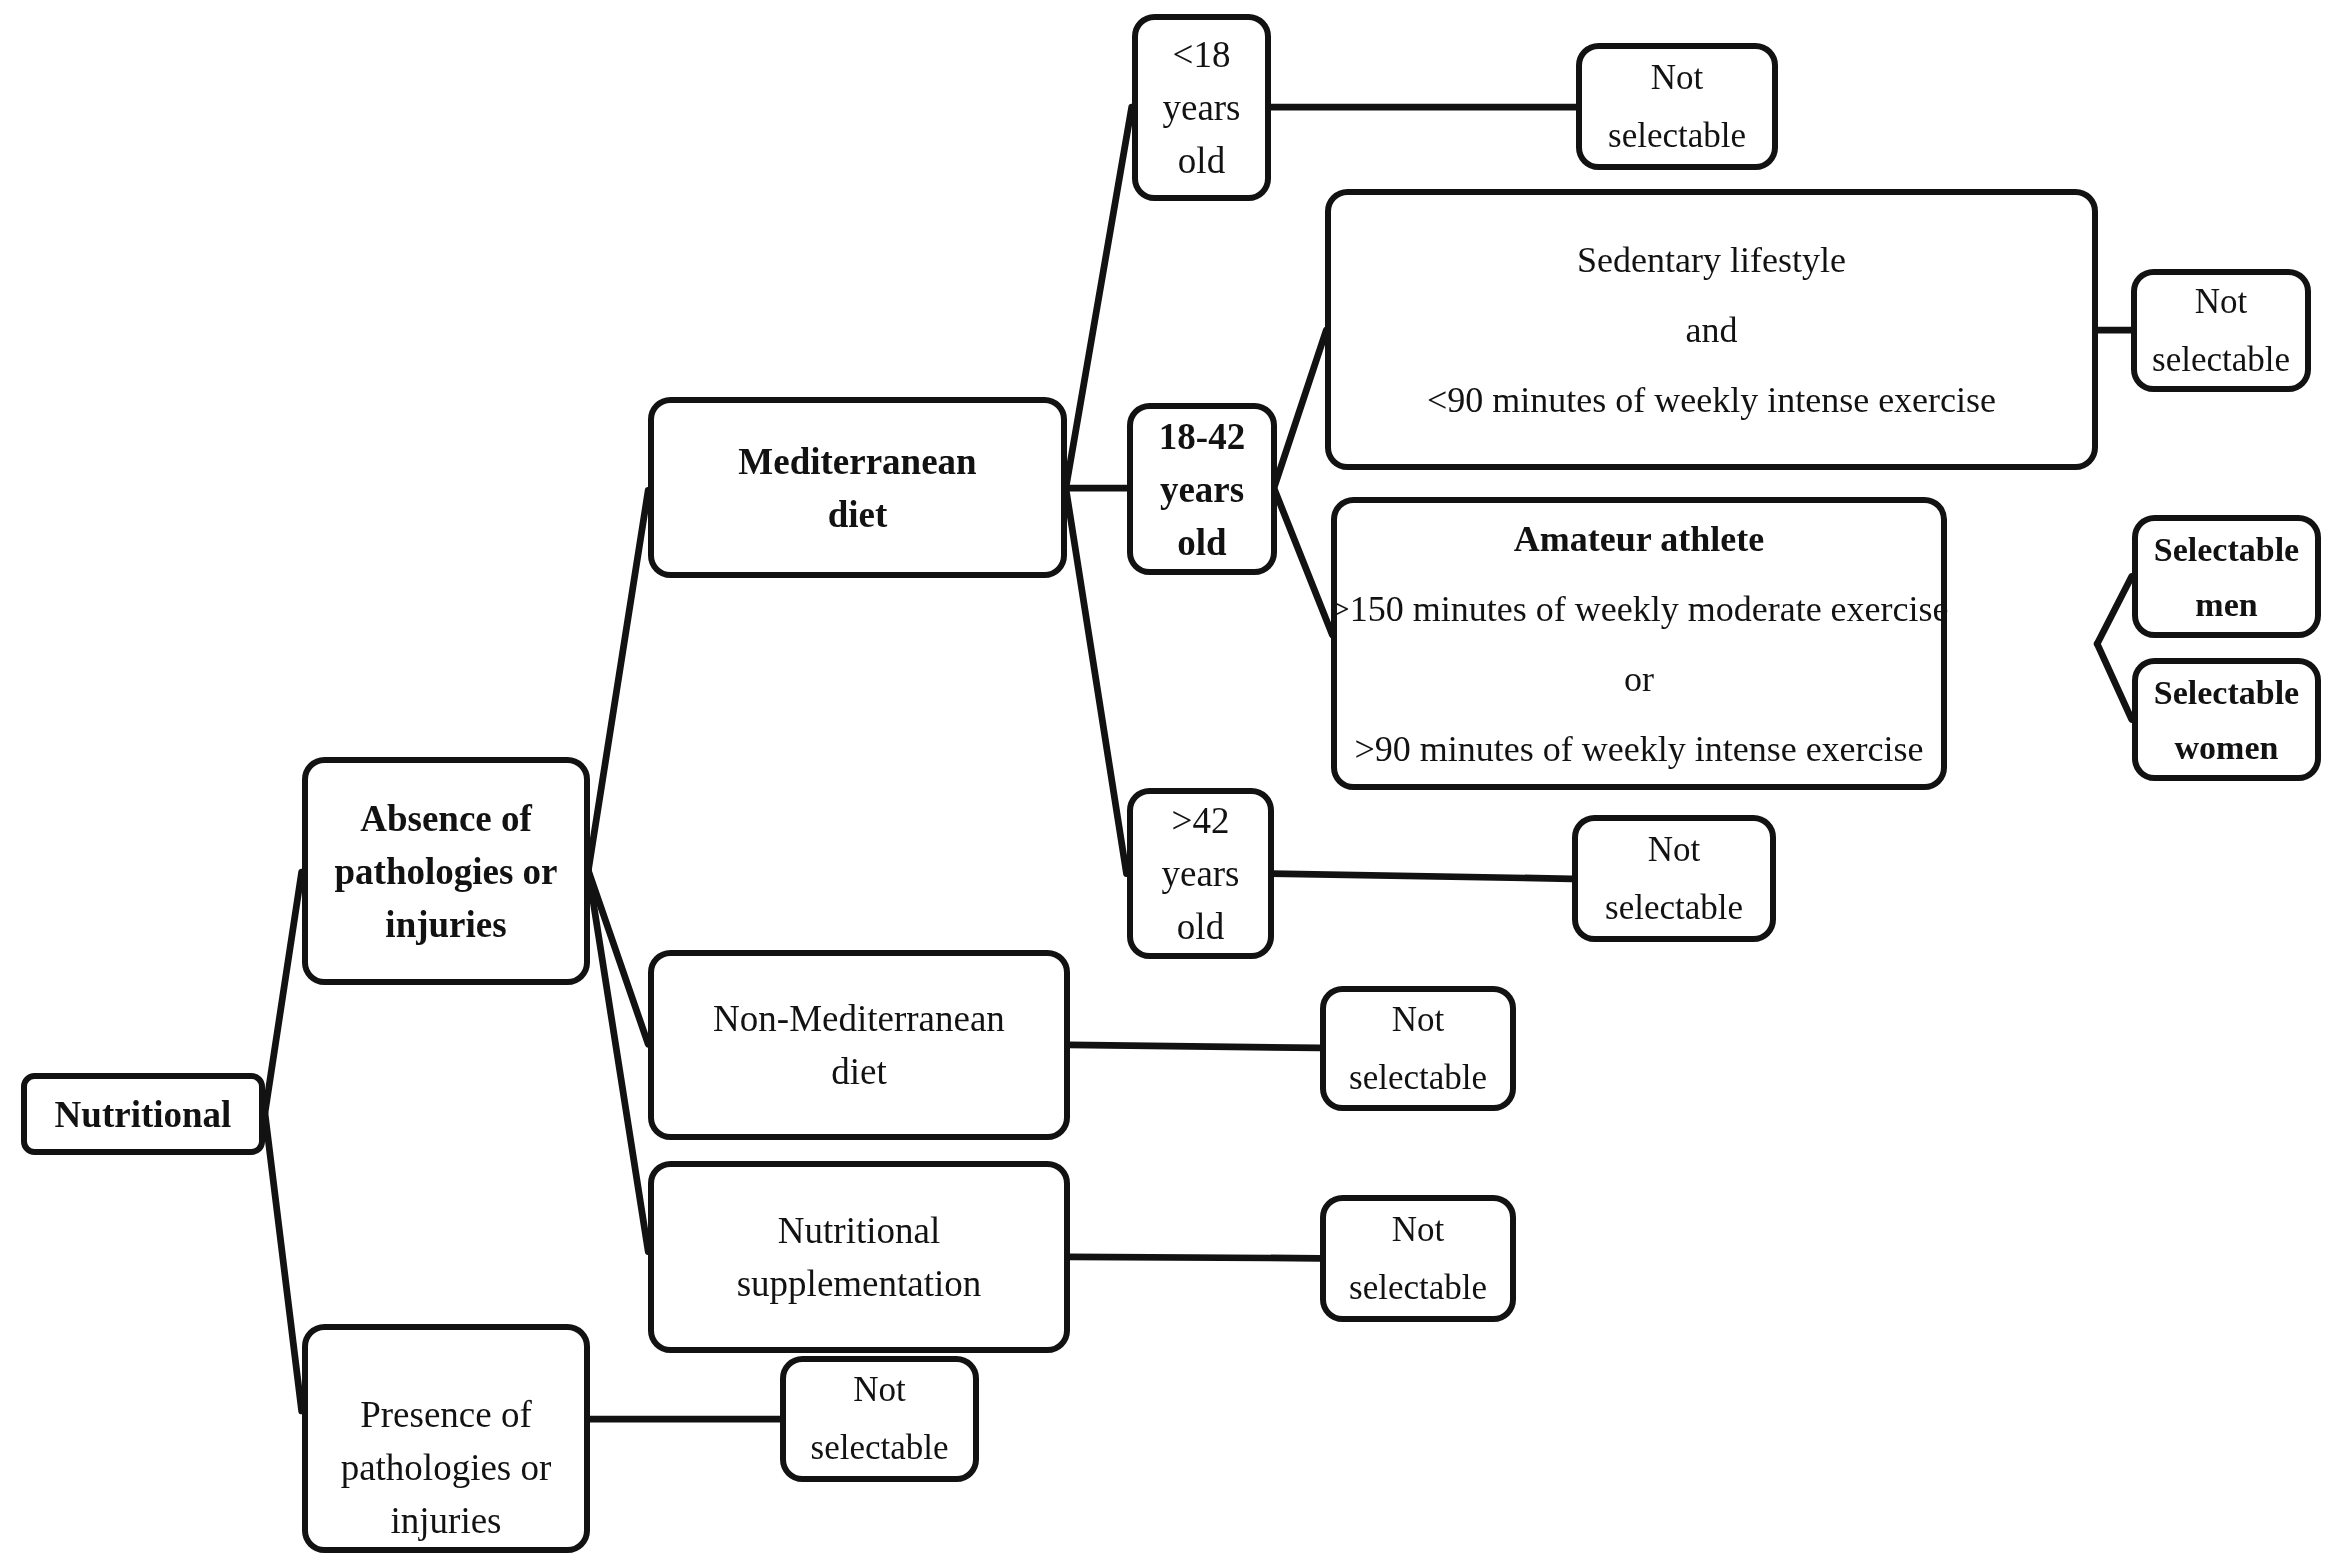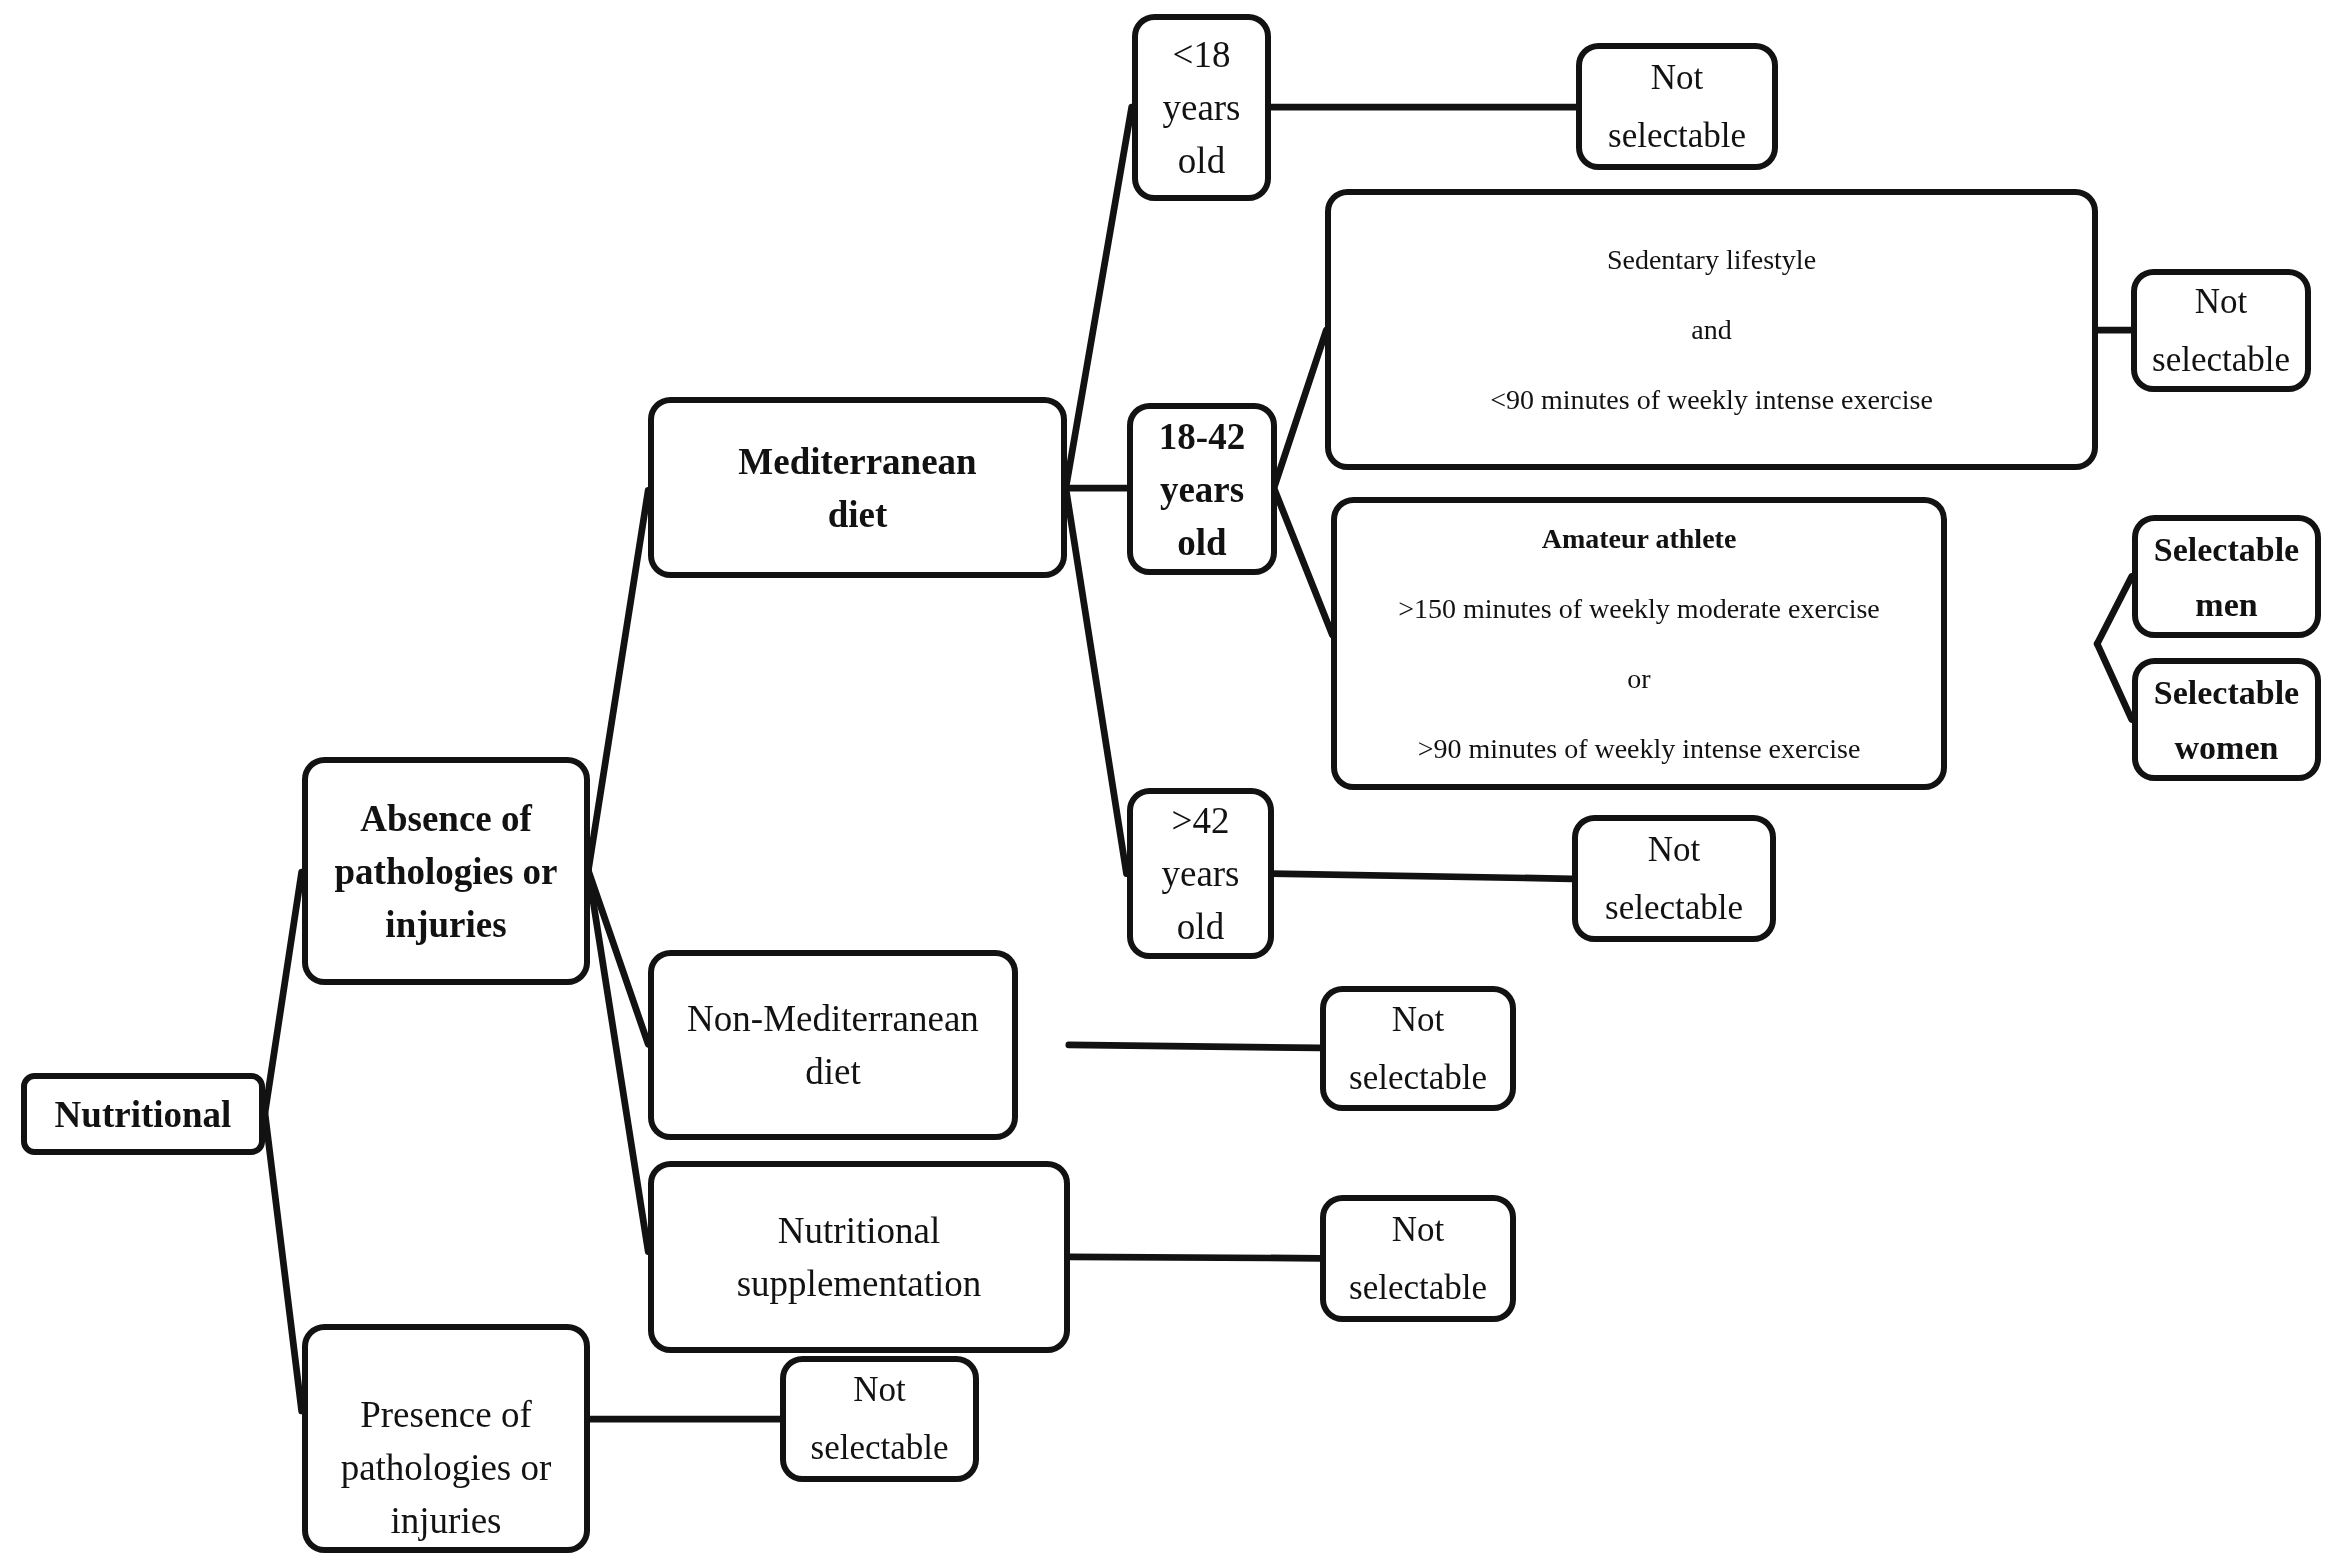--- a/index.html
+++ b/index.html
@@ -18,21 +18,21 @@
     background:#ffffff;
     border:6.7px solid #121212;
     border-radius:22.5px;
     display:flex;flex-direction:column;align-items:center;justify-content:center;
     text-align:center;
     font-size:37px;line-height:1.1;
   }
   .node .ln{line-height:53px;white-space:nowrap;}
   .bold{font-weight:bold;}
   .r18{border-radius:13.5px;}
-  .wide{font-size:28px;text-align:center;}
+  .wide{font-size:36px;text-align:center;}
   .wide .ln{line-height:70px;}
   .sm{font-size:35px;}
   .sm .ln{line-height:58px;}
   .selbox{font-size:34px;}
   .selbox .ln{line-height:55px;}
 </style>
 </head>
 <body>
 
 <div class="canvas">
@@ -77,21 +77,21 @@
   <div class="node sm" style="left:780px;top:1356px;width:199px;height:126px;">
     <div class="ln">Not</div>
     <div class="ln">selectable</div>
   </div>
 
   <div class="node bold" style="left:648px;top:397px;width:419px;height:181px;">
     <div class="ln">Mediterranean</div>
     <div class="ln">diet</div>
   </div>
 
-  <div class="node" style="left:648px;top:950px;width:370px;height:190px;">
+  <div class="node" style="left:648px;top:950px;width:422px;height:190px;">
     <div class="ln">Non-Mediterranean</div>
     <div class="ln">diet</div>
   </div>
 
   <div class="node sm" style="left:1320px;top:986px;width:196px;height:125px;">
     <div class="ln">Not</div>
     <div class="ln">selectable</div>
   </div>
 
   <div class="node" style="left:648px;top:1161px;width:422px;height:192px;">

